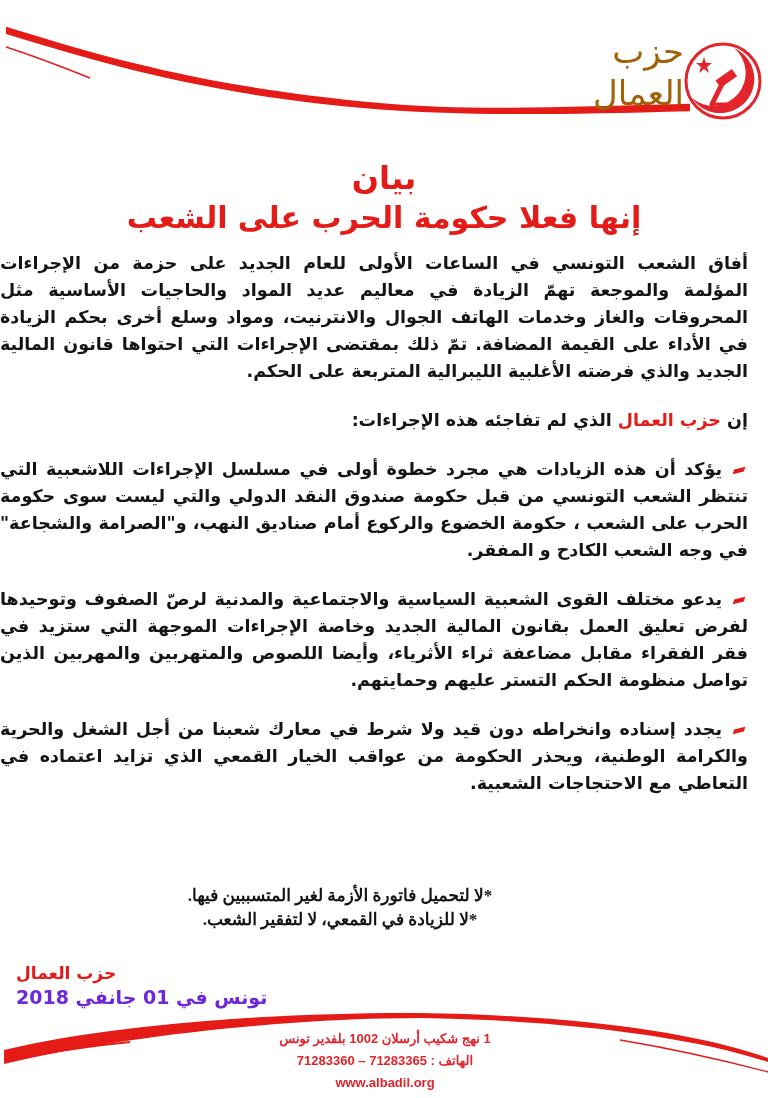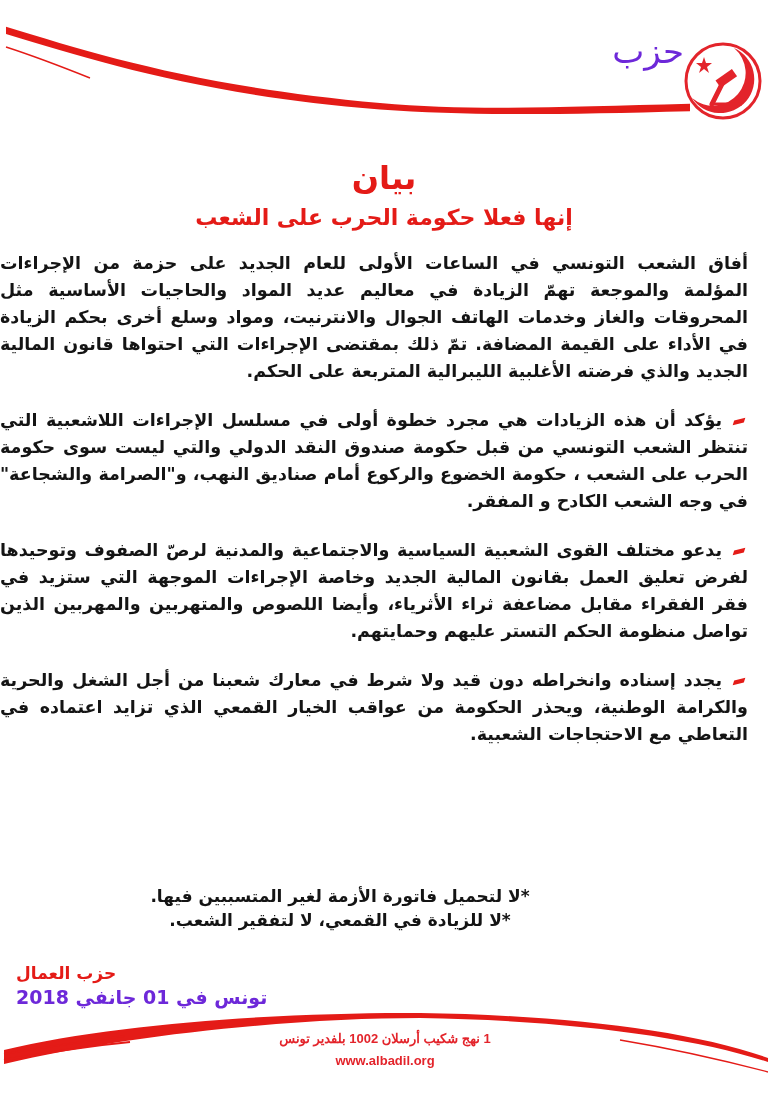--- a/index.html
+++ b/index.html
@@ -21,21 +21,21 @@
       top: 0;
       width: 768px;
       height: 160px;
     }
     .logo-text {
       position: absolute;
       right: 84px;
       top: 30px;
       direction: rtl;
       text-align: right;
-      color: #6d28d9;
+      color: #a16207;
       font-family: "DejaVu Sans", sans-serif;
       font-size: 34px;
       line-height: 42px;
       font-weight: normal;
       letter-spacing: 0;
     }
     .logo-text div { white-space: nowrap; }
     .logo-emblem {
       position: absolute;
       right: 4px;
@@ -52,21 +52,21 @@
       direction: rtl;
       color: #e41b17;
       font-weight: bold;
     }
     .title-main {
       font-size: 32px;
       line-height: 36px;
       letter-spacing: 14px;
     }
     .title-sub {
-      font-size: 22px;
+      font-size: 30px;
       line-height: 40px;
       margin-top: 2px;
     }
     .content {
       position: absolute;
       left: 0;
       right: 20px;
       top: 250px;
       direction: rtl;
       text-align: justify;
@@ -105,20 +105,21 @@
       position: absolute;
       left: 0;
       width: 680px;
       top: 884px;
       direction: rtl;
       text-align: center;
       font-weight: bold;
       font-size: 17px;
       line-height: 24px;
       color: #141414;
+      font-family: Liberation Serif, serif;
     }
     .signature {
       position: absolute;
       left: 16px;
       top: 962px;
       direction: rtl;
       text-align: left;
       font-weight: bold;
     }
     .signature .sig-party {
@@ -168,38 +169,44 @@
   <path d="M6 73 Q 250 170 560 190" fill="none" stroke="none"></path>
   <path d="M6 84 C 120 118, 260 168, 420 195 L 420 195" fill="none" stroke="none"></path>
   <path d="M5 82 C 150 130, 330 188, 500 200" fill="none" stroke="none"></path>
   <path d="M6 85 Q 300 190 680 197 L 680 205 Q 300 200 6 90 Z" fill="none"></path>
   <path d="M6 57 C 100 92, 200 130, 380 150 C 470 160, 560 155, 690 151 L 690 160 C 560 164, 470 166, 380 158 C 200 140, 100 100, 6 66 Z" fill="#e41b17" transform="translate(0,-20) scale(1,0.82)"></path>
   <path d="M6 49 C 40 60, 70 72, 90 80" fill="none" stroke="#e41b17" stroke-width="1.4" transform="translate(0,-2)"></path>
 </svg>
 
 <div class="logo-text">
   <div>حزب</div>
+  <div>العمال</div>
 </div>
 <svg class="logo-emblem" viewBox="0 0 82 82" xmlns="http://www.w3.org/2000/svg">
   <circle cx="41" cy="41" r="37" fill="none" stroke="#e3242b" stroke-width="3"></circle>
   <path d="M52 8 A 34 34 0 1 1 10 58 A 30 30 0 1 0 52 8 Z" fill="#e3242b"></path>
   <polygon points="22,17 24,23 30,23 25,27 27,33 22,29 17,33 19,27 14,23 20,23" fill="#e3242b"></polygon>
   <rect x="34" y="34" width="20" height="9" fill="#e3242b" transform="rotate(-35 44 38)"></rect>
   <line x1="40" y1="44" x2="30" y2="64" stroke="#e3242b" stroke-width="5" stroke-linecap="round"></line>
   <path d="M28 64 L 60 64" stroke="#e3242b" stroke-width="3" fill="none"></path>
 </svg>
 
 <div class="title-block">
   <div class="title-main">بيان</div>
   <div class="title-sub">إنها فعلا حكومة الحرب على الشعب</div>
 </div>
 
 <div class="content">
   <p class="intro">أفاق الشعب التونسي في الساعات الأولى للعام الجديد على حزمة من الإجراءات المؤلمة والموجعة تهمّ الزيادة في معاليم عديد المواد والحاجيات الأساسية مثل المحروقات والغاز وخدمات الهاتف الجوال والانترنيت، ومواد وسلع أخرى بحكم الزيادة في الأداء على القيمة المضافة. تمّ ذلك بمقتضى الإجراءات التي احتواها قانون المالية الجديد والذي فرضته الأغلبية الليبرالية المتربعة على الحكم.</p>
 
+  <p class="lead">
+    <span>إن</span>
+    <span class="party">حزب العمال</span>
+    <span>الذي لم تفاجئه هذه الإجراءات:</span>
+  </p>
 
   <p class="bullet">
     <span class="bullet-mark"></span><span>يؤكد أن هذه الزيادات هي مجرد خطوة أولى في مسلسل الإجراءات اللاشعبية التي تنتظر الشعب التونسي من قبل حكومة صندوق النقد الدولي والتي ليست سوى حكومة الحرب على الشعب ، حكومة الخضوع والركوع أمام صناديق النهب، و"الصرامة والشجاعة" في وجه الشعب الكادح و المفقر.</span>
   </p>
   <p class="bullet">
     <span class="bullet-mark"></span><span>يدعو مختلف القوى الشعبية السياسية والاجتماعية والمدنية لرصّ الصفوف وتوحيدها لفرض تعليق العمل بقانون المالية الجديد وخاصة الإجراءات الموجهة التي ستزيد في فقر الفقراء مقابل مضاعفة ثراء الأثرياء، وأيضا اللصوص والمتهربين والمهربين الذين تواصل منظومة الحكم التستر عليهم وحمايتهم.</span>
   </p>
   <p class="bullet">
     <span class="bullet-mark"></span><span>يجدد إسناده وانخراطه دون قيد ولا شرط في معارك شعبنا من أجل الشغل والحرية والكرامة الوطنية، ويحذر الحكومة من عواقب الخيار القمعي الذي تزايد اعتماده في التعاطي مع الاحتجاجات الشعبية.</span>
   </p>
@@ -217,14 +224,15 @@
 
 <svg class="footer-swoosh" viewBox="0 0 768 88" xmlns="http://www.w3.org/2000/svg">
   <path d="M4 40 C 120 12, 300 2, 420 3 C 560 5, 690 20, 768 48 L 768 52 C 690 26, 560 10, 420 8 C 300 8, 130 24, 4 54 Z" fill="#e41b17"></path>
   <path d="M4 44 C 40 38, 80 32, 125 26" fill="none" stroke="#e41b17" stroke-width="1.5"></path>
   <path d="M4 50 C 50 42, 90 36, 130 32" fill="none" stroke="#e41b17" stroke-width="2"></path>
   <path d="M620 30 C 680 40, 730 52, 768 62" fill="none" stroke="#e41b17" stroke-width="1.3"></path>
 </svg>
 
 <div class="footer">
   <div class="addr">1 نهج شكيب أرسلان 1002 بلفدير تونس</div>
+  <div class="phone">الهاتف : 71283365 – 71283360</div>
   <div class="site">www.albadil.org</div>
 </div>
 
 </body></html>

